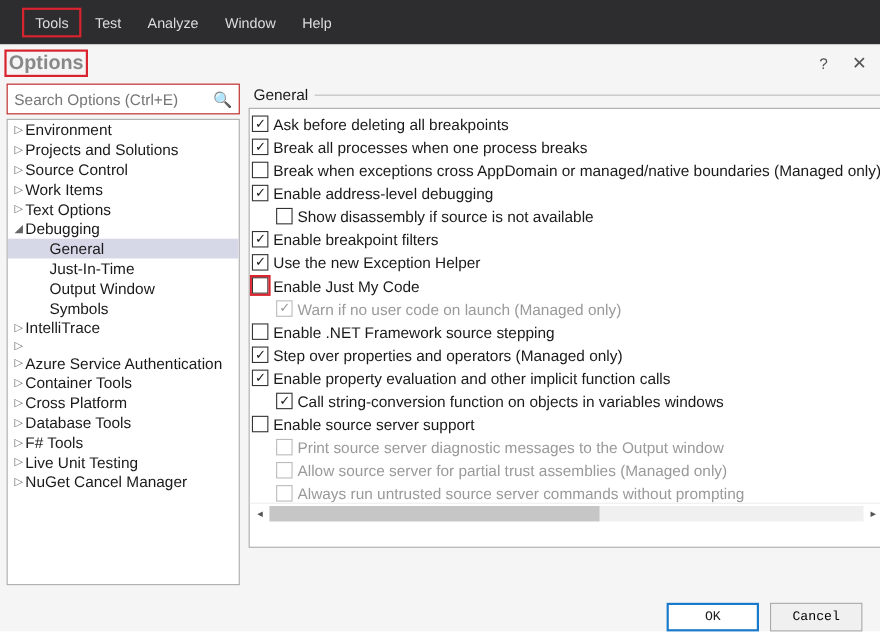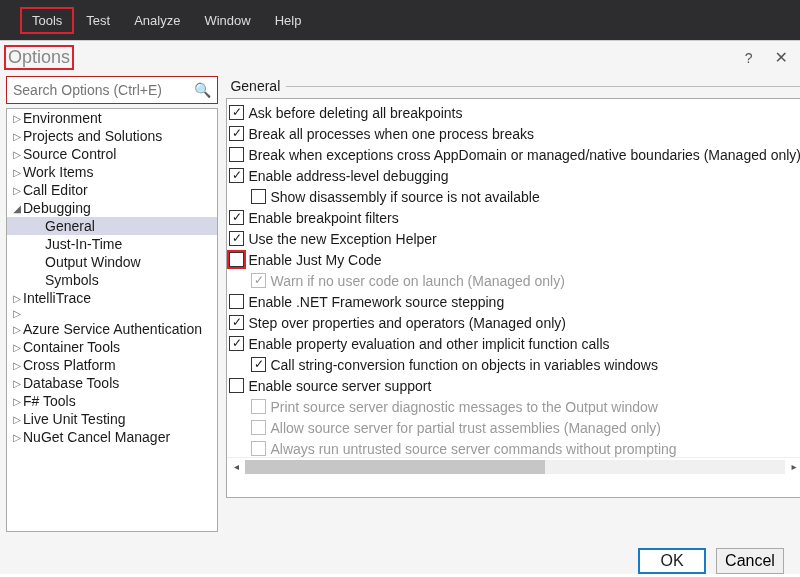--- a/index.html
+++ b/index.html
@@ -2,21 +2,21 @@
 <html><head>
 <meta charset="utf-8">
 <style>
   * { box-sizing: border-box; margin: 0; padding: 0; }
   body { font-family: "Segoe UI", Arial, sans-serif; font-size: 13px; color: #1a1a1a; background: #fff; width: 800px; height: 577px; overflow: hidden; }
   .menubar { background: #2d2d30; color: #ddd; height: 40px; display: flex; align-items: center; padding-left: 20px; gap: 0; }
   .menubar .mi { padding: 6px 12px; cursor: default; font-size: 13px; }
   .menubar .mi.hl { outline: 2px solid #d9232e; outline-offset: -2px; }
   .dlg { background: #f5f5f5; border-top: 1px solid #ccc; }
   .dlg-title-row { display: flex; align-items: center; justify-content: space-between; padding: 6px 12px 8px 6px; }
-  .dlg-title { color: #888; font-size: 18px; font-weight: 400; }
+  .dlg-title { color: #888; font-size: 18px; font-weight: 700; }
   .dlg-title.hl { outline: 2px solid #d9232e; padding: 0 2px; }
   .dlg-ctrls { display: flex; gap: 22px; align-items: center; color: #555; }
   .x-icon { font-size: 16px; font-weight: 300; }
   .q-icon { font-size: 14px; }
   .body-row { display: flex; padding: 0 6px; gap: 8px; }
   .left-col { width: 262px; }
   .search-wrap { display: flex; align-items: center; background: #fff; border: 1px solid #b91c1c; height: 28px; padding: 0 6px; margin-bottom: 4px; }
   .search-wrap input { border: none; outline: none; flex: 1; font-size: 14px; background: transparent; }
   .search-wrap .mag { font-size: 14px; font-weight: bold; color: #222; }
   .tree { background: #fff; border: 1px solid #aaa; height: 424px; overflow-y: auto; font-size: 14px; }
@@ -33,21 +33,21 @@
   .opt.ind1 { padding-left: 22px; }
   .opt.disabled { color: #9a9a9a; }
   .cb { width: 15px; height: 15px; border: 1px solid #333; display: inline-flex; align-items: center; justify-content: center; font-size: 12px; flex-shrink: 0; margin-top: 1px; background: #fff; }
   .opt.disabled .cb { border-color: #bbb; }
   .cb.hl { outline: 2px solid #d9232e; outline-offset: 0; }
   .hscroll-row { display: flex; align-items: center; height: 18px; border-top: 1px solid #eee; }
   .hscroll-row .lt, .hscroll-row .rt { width: 18px; text-align: center; font-size: 10px; color: #555; }
   .hscroll-row .track { flex: 1; height: 14px; background: #f0f0f0; position: relative; }
   .hscroll-row .thumb { position: absolute; left: 0; top: 0; height: 14px; width: 300px; background: #c6c6c6; }
   .btn-row { display: flex; justify-content: flex-end; gap: 10px; padding: 16px 16px 0 0; }
-  .btn { width: 68px; height: 26px; border: 1px solid #aaa; background: #f0f0f0; font-size: 16px; cursor: default; }
+  .btn { width: 84px; height: 26px; border: 1px solid #aaa; background: #f0f0f0; font-size: 12px; cursor: default; font-family: Liberation Mono, monospace; }
   .btn.primary { border: 2px solid #1979ca; background: #fff; color: #1a1a1a; }
 </style>
 </head>
 <body>
 
 <div class="menubar">
   <div class="mi hl">Tools</div>
   <div class="mi">Test</div>
   <div class="mi">Analyze</div>
   <div class="mi">Window</div>
@@ -81,21 +81,21 @@
           <div class="node">
             <span class="tw">▷</span>
             <span>Source Control</span>
           </div>
           <div class="node">
             <span class="tw">▷</span>
             <span>Work Items</span>
           </div>
           <div class="node">
             <span class="tw">▷</span>
-            <span>Call Editor</span>
+            <span>Text Options</span>
           </div>
           <div class="node">
             <span class="tw">◢</span>
             <span>Debugging</span>
           </div>
           <div class="node child sel">
             <span class="tw"></span>
             <span>General</span>
           </div>
           <div class="node child">

